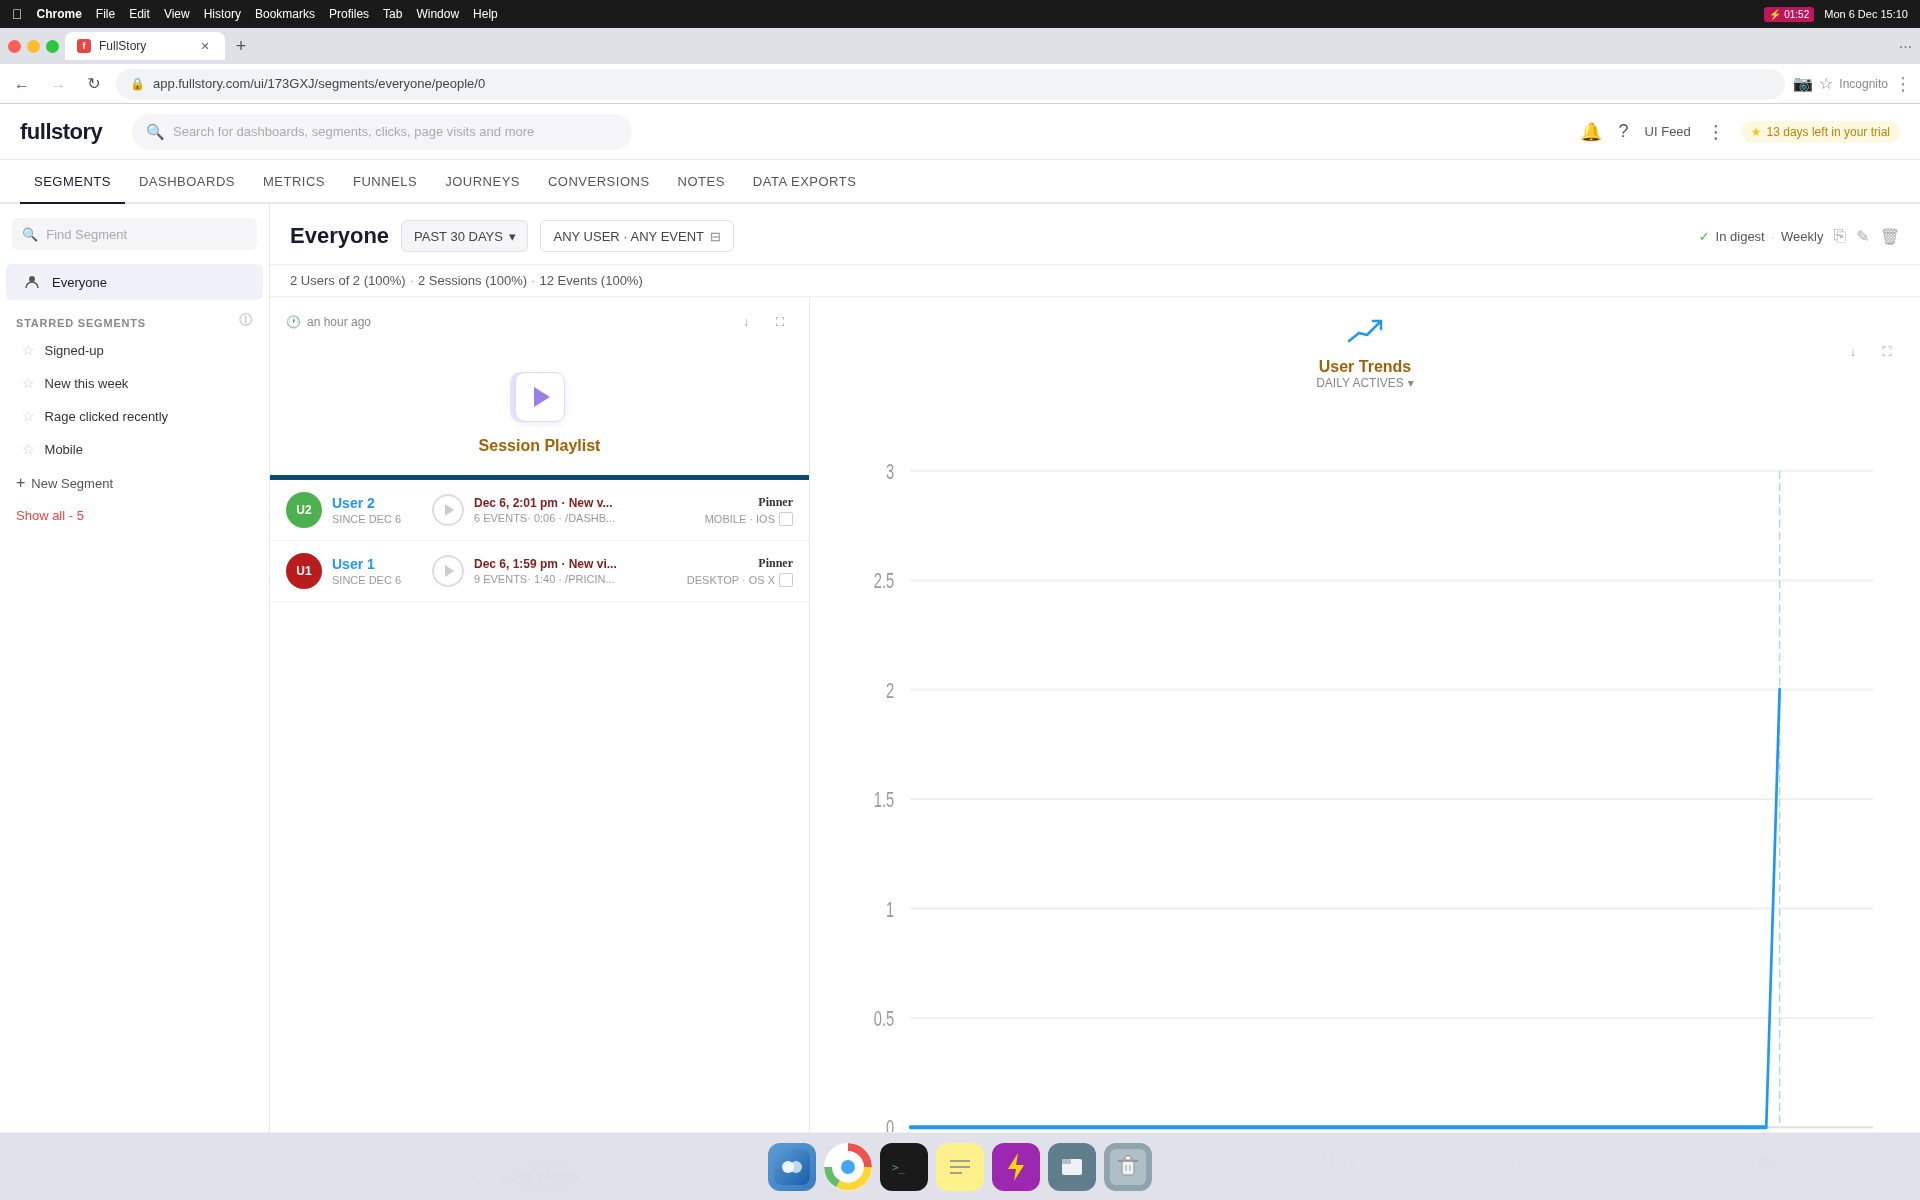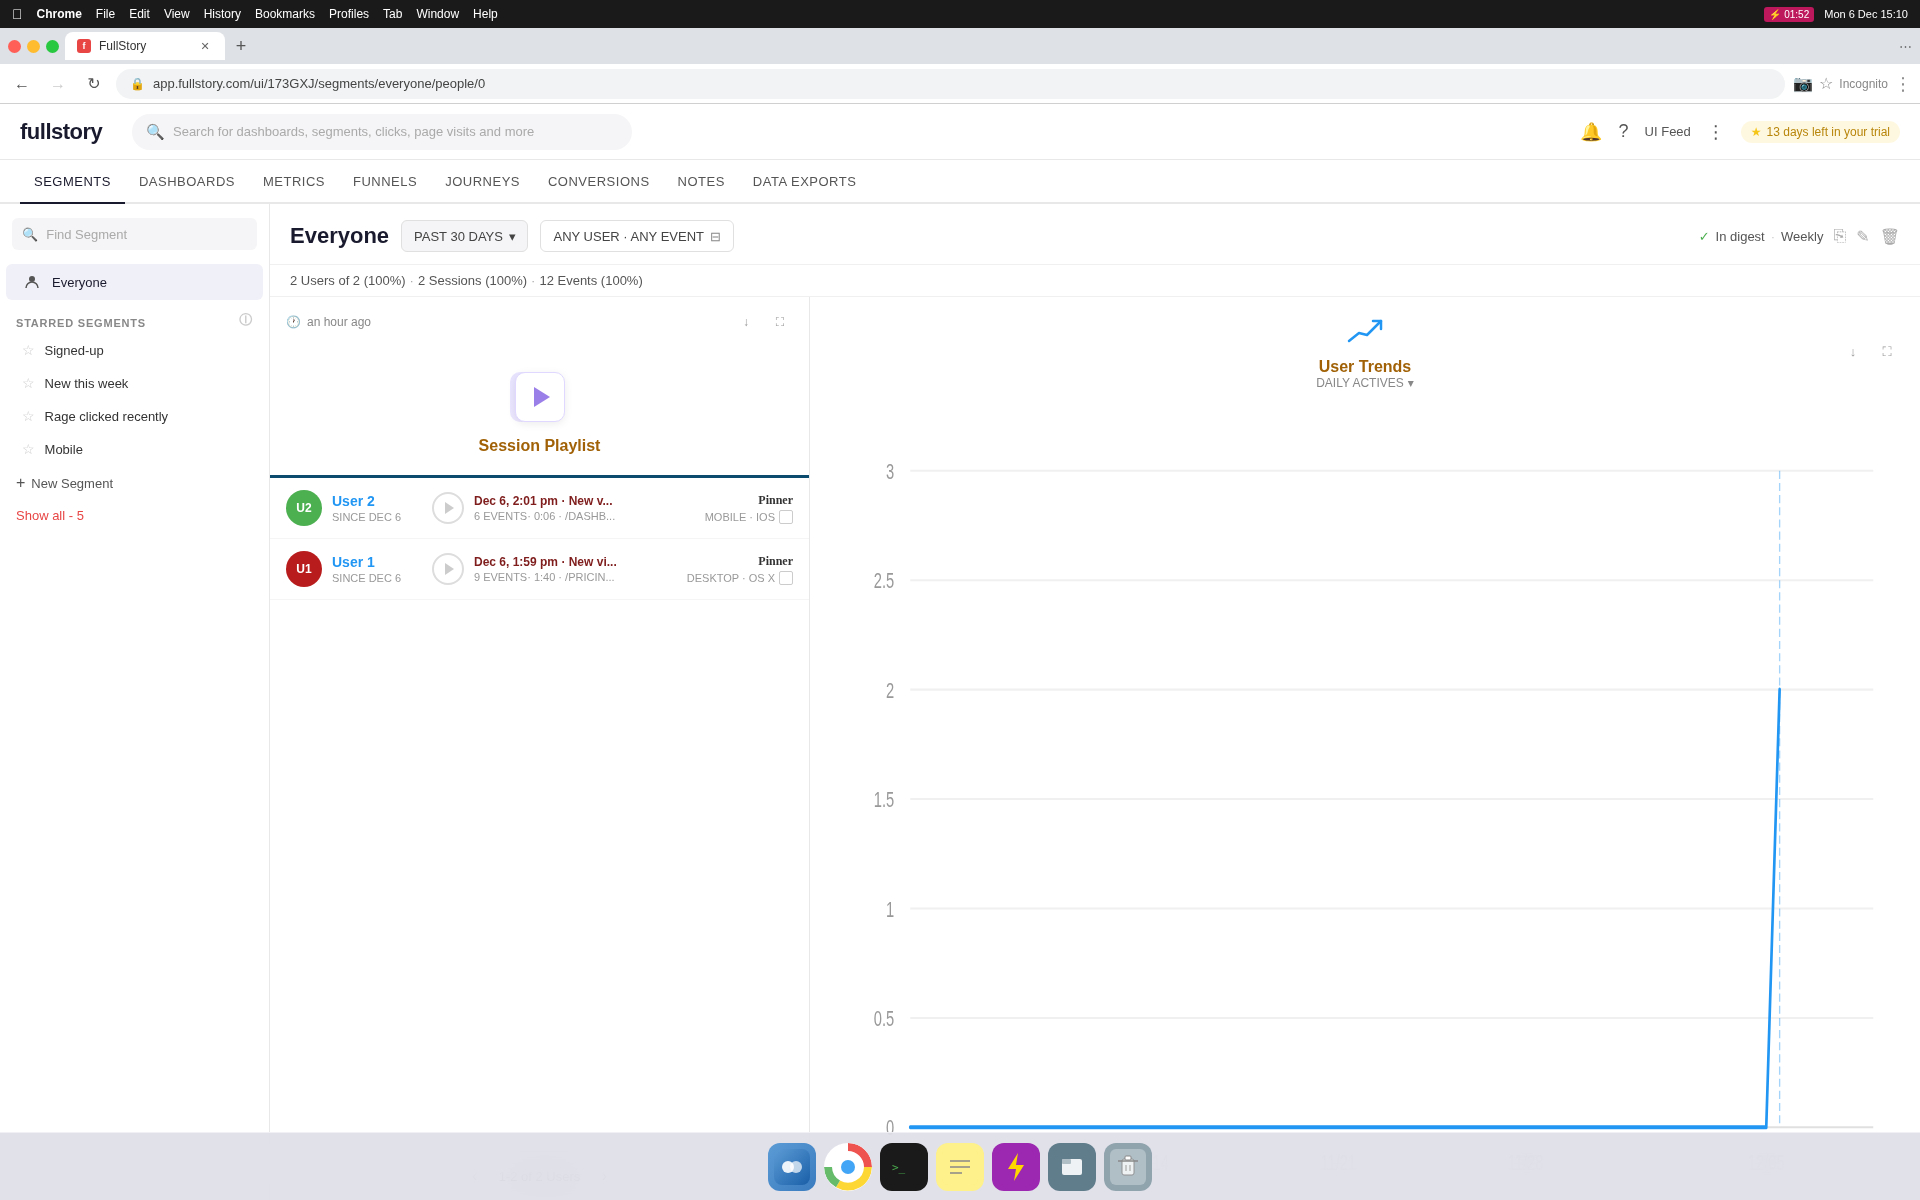--- a/index.html
+++ b/index.html
@@ -86,21 +86,21 @@
     .panels-container { display: flex; flex: 1; gap: 0; overflow: hidden; }
 
     
     .session-panel { flex: 0 0 540px; border-right: 1px solid #e8e8e8; display: flex; flex-direction: column; overflow: hidden; }
     .panel-header { padding: 12px 16px; display: flex; align-items: center; justify-content: space-between; color: #888; font-size: 12px; }
     .panel-header-left { display: flex; align-items: center; gap: 6px; }
     .panel-header-right { display: flex; gap: 8px; }
     .panel-icon-btn { width: 26px; height: 26px; display: flex; align-items: center; justify-content: center; color: #999; cursor: pointer; }
 
     
-    .playlist-area { display: flex; flex-direction: column; align-items: center; justify-content: center; padding: 20px; border-bottom: 3px solid #0c4a6e; }
+    .playlist-area { display: flex; flex-direction: column; align-items: center; justify-content: center; padding: 20px; border-bottom: 5px solid #0c4a6e; }
     .play-icon-container { position: relative; width: 60px; height: 60px; display: flex; align-items: center; justify-content: center; margin-bottom: 10px; }
     .play-icon-bg { width: 50px; height: 50px; background: linear-gradient(135deg, #e8e4ff, #f0e8ff); border-radius: 10px; position: absolute; left: 0; top: 5px; }
     .play-icon-main { width: 50px; height: 50px; background: #fff; border: 1px solid #e0d8ff; border-radius: 10px; display: flex; align-items: center; justify-content: center; position: relative; z-index: 1; box-shadow: 0 2px 8px rgba(0,0,0,0.08); }
     .play-triangle { width: 0; height: 0; border-left: 16px solid #9b7fe8; border-top: 10px solid transparent; border-bottom: 10px solid transparent; margin-left: 4px; }
     .playlist-title { font-size: 16px; font-weight: 600; color: #a16207; }
 
     
     .sessions-list { overflow-y: auto; flex: 1; }
     .session-item { display: flex; align-items: center; padding: 12px 16px; border-bottom: 1px solid #f5f5f5; gap: 10px; }
     .user-avatar { width: 36px; height: 36px; border-radius: 50%; background: #4caf50; display: flex; align-items: center; justify-content: center; color: white; font-size: 12px; font-weight: 600; flex-shrink: 0; }

